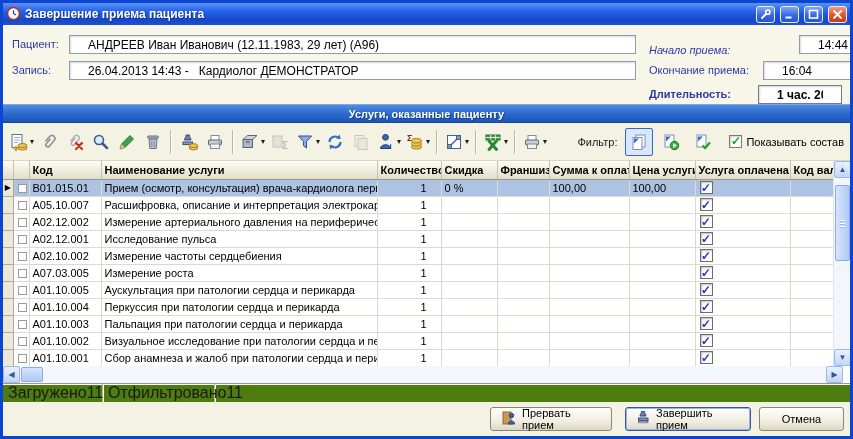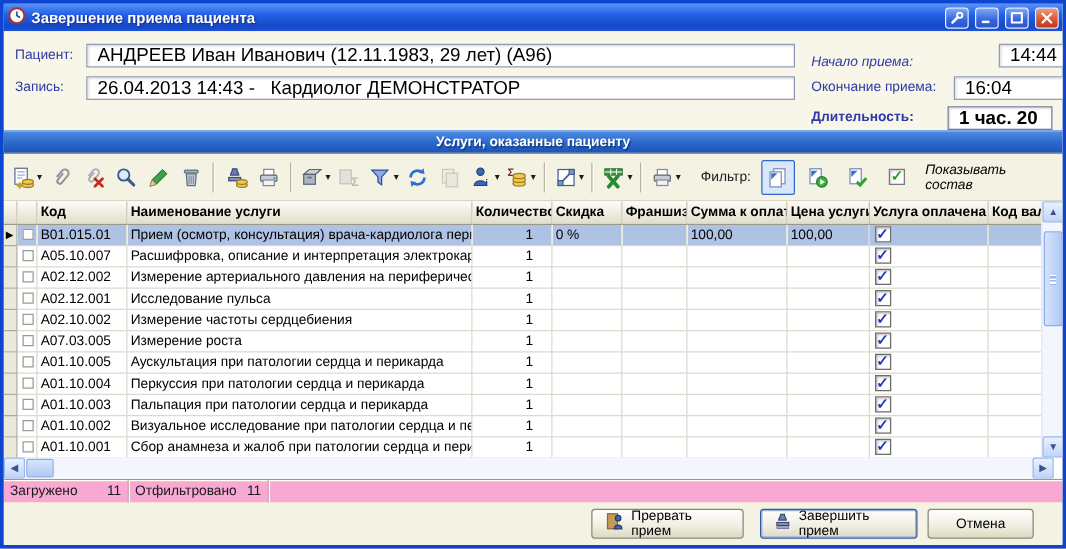--- a/index.html
+++ b/index.html
@@ -8,36 +8,36 @@
   .win{position:relative;width:853px;height:439px;border:3px solid #0c46d0;background:#f7f5e6;overflow:hidden;}
   
   .titlebar{height:22px;background:linear-gradient(180deg,#5a92f4 0%,#2160e8 40%,#1748c6 80%,#1c53d8 100%);display:flex;align-items:center;padding:0 3px;gap:4px;}
   .title{color:#fff;font-weight:bold;font-size:12px;text-shadow:1px 1px 1px #16308a;white-space:nowrap;flex:1;}
   .wbtn{width:19px;height:17px;border:1px solid #e7eefc;border-radius:3px;background:linear-gradient(180deg,#7fa8f7,#3563de 60%,#2a56cc);display:flex;align-items:center;justify-content:center;margin-left:1px;}
   .wbtn.close{background:linear-gradient(180deg,#f39a78,#d9512e 60%,#c43a1c);}
   
   .formarea{position:relative;height:79px;background:#f8f6e8;}
   .flabel{position:absolute;color:#2c3aa8;white-space:nowrap;}
   .flabel.bold{font-weight:bold;}
-  .tbox{position:absolute;height:19px;border:1px solid #8f9bb0;background:#fff;box-shadow:inset 1px 1px 2px rgba(0,0,0,.15);font-family:"Liberation Sans",sans-serif;font-size:15px;padding:0 8px;color:#000;}
+  .tbox{position:absolute;height:19px;border:1px solid #8f9bb0;background:#fff;box-shadow:inset 1px 1px 2px rgba(0,0,0,.15);font-family:"Liberation Sans",sans-serif;font-size:12px;padding:0 18px;color:#000;}
   .tbox.bold{font-weight:bold;border-color:#6f7b92;}
   
   .secbar{height:19px;background:linear-gradient(180deg,#4f8ce0 0%,#2a68cc 55%,#1e55b4 100%);border-top:1px solid #7fa8e8;border-bottom:1px solid #1a4898;color:#fff;font-weight:bold;display:flex;align-items:center;justify-content:center;text-shadow:1px 1px 1px #173c80;}
   
   .toolbar{height:38px;display:flex;align-items:center;padding:0 6px 0 4px;background:#f4f2e3;border-bottom:1px solid #d8d5c4;}
   .tb{height:28px;min-width:26px;display:flex;align-items:center;justify-content:center;padding:0 1px;border:1px solid transparent;border-radius:2px;}
   .tb svg{display:block;}
   .dd{font-size:8px;color:#1a1a1a;margin-left:1px;}
   .tsep{width:2px;height:24px;margin:0 4px;border-left:1px solid #b8b5a6;border-right:1px solid #fffef4;}
   .dis{opacity:.45;}
   .flabel2{color:#1a1a1a;margin:0 6px 0 14px;}
   .tgl{width:28px;height:28px;display:flex;align-items:center;justify-content:center;border:1px solid transparent;border-radius:2px;margin:0 2px;}
   .tgl.active{background:#d9e6fb;border:1px solid #316ac5;}
   .cbx{width:13px;height:13px;background:#fff;border:1px solid #7a7a7a;box-shadow:inset 1px 1px 2px rgba(0,0,0,.2);display:inline-flex;align-items:center;justify-content:center;color:#1ea11e;font-weight:bold;font-size:12px;line-height:11px;}
-  .cbl{margin-left:16px;font-style:italic;}
+  .cbl{margin-left:4px;}
   .tbright{margin-left:auto;display:flex;align-items:center;}
   
   .tablewrap{position:relative;height:222px;background:#fff;overflow:hidden;}
   table.grid{border-collapse:collapse;table-layout:fixed;width:830px;}
   .grid th{height:18px;background:linear-gradient(180deg,#fdfcf6,#ebe7d7 70%,#e2ddc9);border-right:1px solid #c6c2b0;border-bottom:1px solid #99968a;font-weight:bold;text-align:left;padding:0 3px;white-space:nowrap;overflow:hidden;font-size:11px;}
   .grid td{height:17px;border-right:1px solid #dcdacd;border-bottom:1px solid #dcdacd;padding:0 3px;white-space:nowrap;overflow:hidden;font-size:11px;}
   .grid td.ind{background:#ece9d8;border-right:1px solid #aeab9c;border-bottom:1px solid #aeab9c;text-align:center;font-size:8px;padding:0;color:#000;}
   .grid tr.sel td:not(.ind){background:#aec2e3;}
   .flatcb{display:inline-block;width:9px;height:9px;border:1px solid #9a9a9a;background:#fdfdfd;vertical-align:middle;}
   .cb3d{display:inline-flex;width:13px;height:13px;border:1px solid #6d6d6d;background:#fff;box-shadow:inset 1px 1px 2px rgba(0,0,0,.25);align-items:center;justify-content:center;color:#2134c8;font-weight:bold;font-size:12px;line-height:10px;}
@@ -48,26 +48,26 @@
   .vscroll{position:absolute;right:0;top:0;width:17px;height:205px;background:#f3f6fd;border-left:1px solid #dfe6f7;}
   .sbtn{width:17px;height:17px;background:linear-gradient(180deg,#eaf1fd,#c2d5f8);border:1px solid #9cb6ee;border-radius:2px;color:#39558f;font-size:8px;display:flex;align-items:center;justify-content:center;}
   .vscroll .up{position:absolute;top:0;}
   .vscroll .down{position:absolute;bottom:0;}
   .vthumb{position:absolute;left:1px;top:24px;width:15px;height:76px;background:linear-gradient(90deg,#d7e4fb,#b0c9f6);border:1px solid #8aacee;border-radius:2px;}
   .vthumb:after{content:"";position:absolute;left:4px;right:4px;top:34px;height:8px;background:repeating-linear-gradient(180deg,#ffffff 0 1px,#9db9ee 1px 2px,transparent 2px 3px);}
   .hscroll{position:absolute;left:0;bottom:0;width:840px;height:17px;background:#f3f6fd;display:flex;align-items:center;}
   .hthumb{width:22px;height:15px;margin-left:1px;background:linear-gradient(180deg,#d7e4fb,#b0c9f6);border:1px solid #8aacee;border-radius:2px;}
   .hscroll .right{margin-left:auto;}
   
-  .statusbar{height:19px;background:#f9a8d4;border-top:1px solid #9b988a;box-shadow:inset 0 1px 0 #fffef2;display:flex;align-items:center;font-size:11px;color:#1a1a1a;}
+  .statusbar{height:19px;background:#4d7c0f;border-top:1px solid #9b988a;box-shadow:inset 0 1px 0 #fffef2;display:flex;align-items:center;font-size:16px;color:#1a1a1a;}
   .seg{display:flex;justify-content:space-between;align-items:center;padding:0 5px;height:100%;border-right:1px solid #b8b5a6;box-shadow:1px 0 0 #fffef4;}
   .seg.s1{width:100px;}
   .seg.s2{width:112px;}
   
-  .btnbar{height:33px;display:flex;align-items:center;justify-content:flex-end;padding-right:23px;background:#f4f2e3;}
+  .btnbar{height:33px;display:flex;align-items:center;justify-content:flex-end;padding-right:6px;background:#f4f2e3;}
   .fbtn{height:24px;border:1px solid #8a8674;border-radius:3px;background:linear-gradient(180deg,#fefefb,#f0eee2 60%,#ddd8c2);display:flex;align-items:center;justify-content:center;gap:5px;font-size:11px;color:#000;padding:0 10px;}
   .fbtn.b1{width:122px;margin-right:13px;}
   .fbtn.b2{width:126px;margin-right:8px;border:1px solid #33589c;box-shadow:0 0 0 1px #9db4e2 inset;}
   .fbtn.b3{width:85px;}
 </style>
 </head>
 <body>
 
 <div class="win">
 

